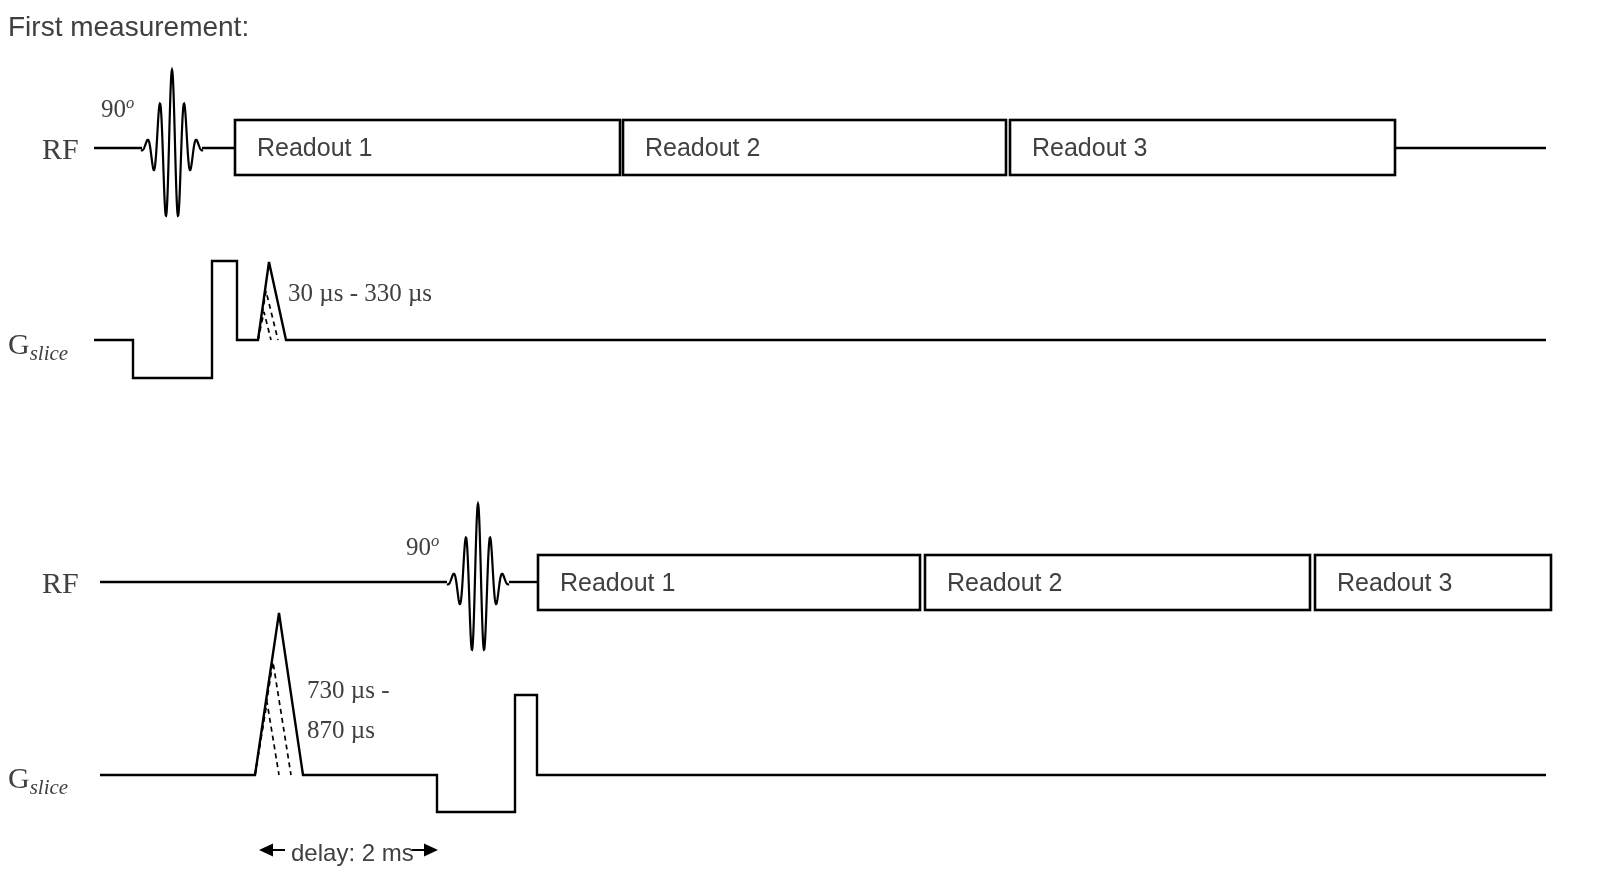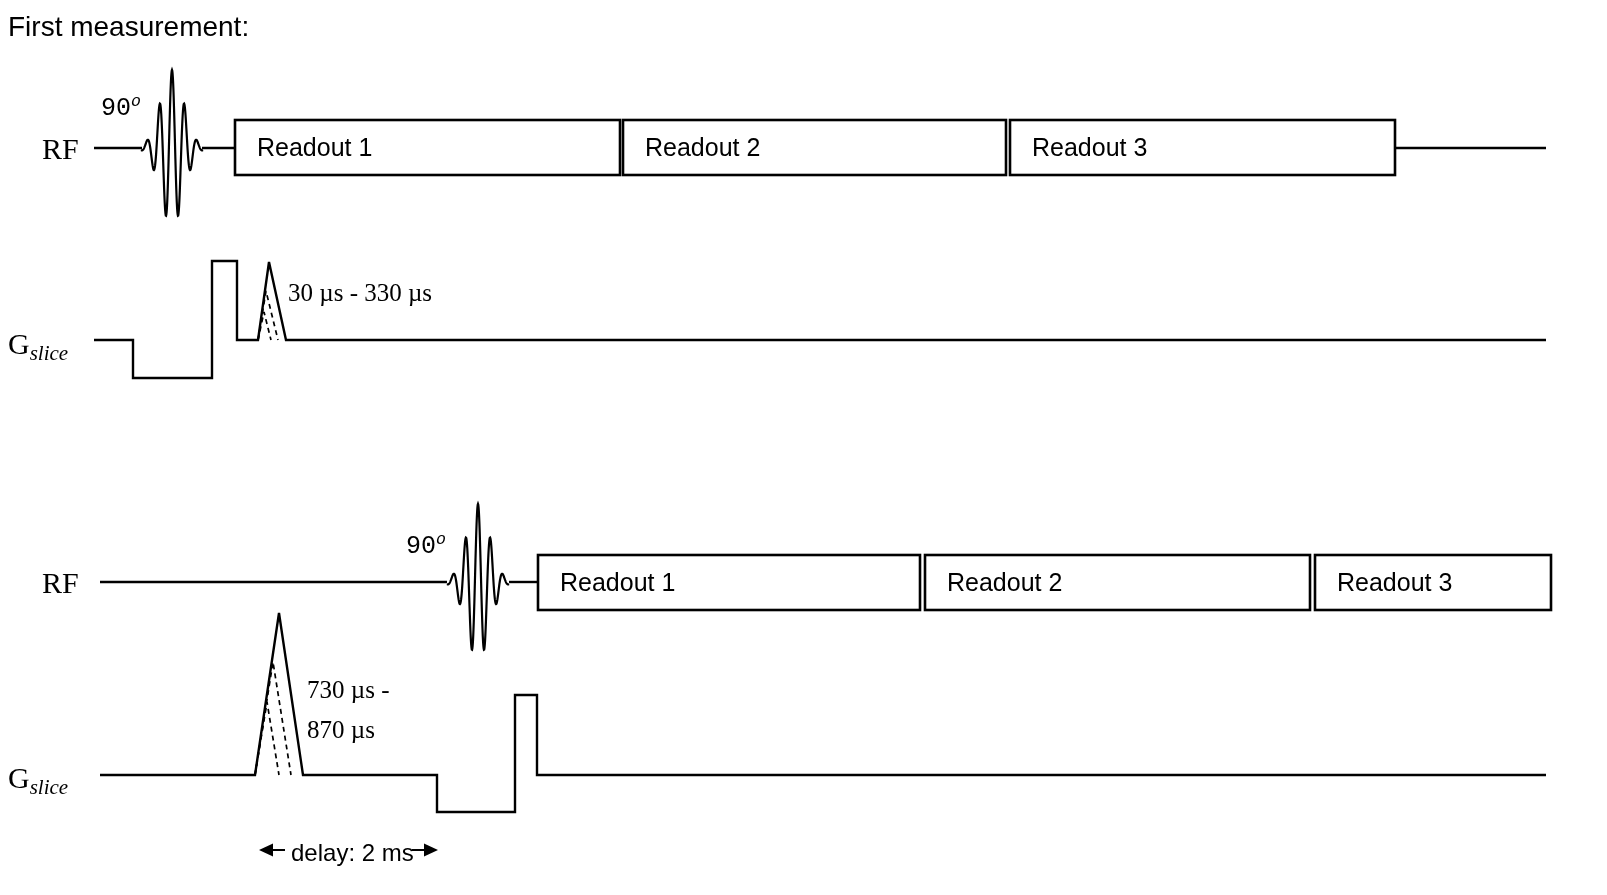--- a/index.html
+++ b/index.html
@@ -5,25 +5,25 @@
   html,body{margin:0;padding:0;background:#ffffff;}
   .canvas{
     position:relative;
     width:1607px;height:895px;
     background:#ffffff;
     font-family:"Liberation Sans",sans-serif;
     color:#111;
     overflow:hidden;
   }
   .canvas svg{position:absolute;left:0;top:0;}
-  .lbl{position:absolute;white-space:nowrap;line-height:1.05;color:#000000;}
+  .lbl{position:absolute;white-space:nowrap;line-height:1.05;color:#404040;}
   .title{font-size:28px;}
   .serif{font-family:"Liberation Serif",serif;}
   .axis{font-size:30px;}
-  .flip{font-size:25px;font-family:Liberation Mono, monospace;}
+  .flip{font-size:25px;}
   .flip sup{font-size:0.66em;font-style:italic;line-height:0;}
   .gs sub{font-size:0.70em;font-style:italic;line-height:0;vertical-align:-0.28em;}
   .readout{font-size:25px;text-align:right;}
   .note-sans{font-size:25px;}
   .note-serif{font-size:25px;font-family:Liberation Serif, serif;}
   .delay{font-size:24px;}
 </style>
 </head>
 <body>
 

